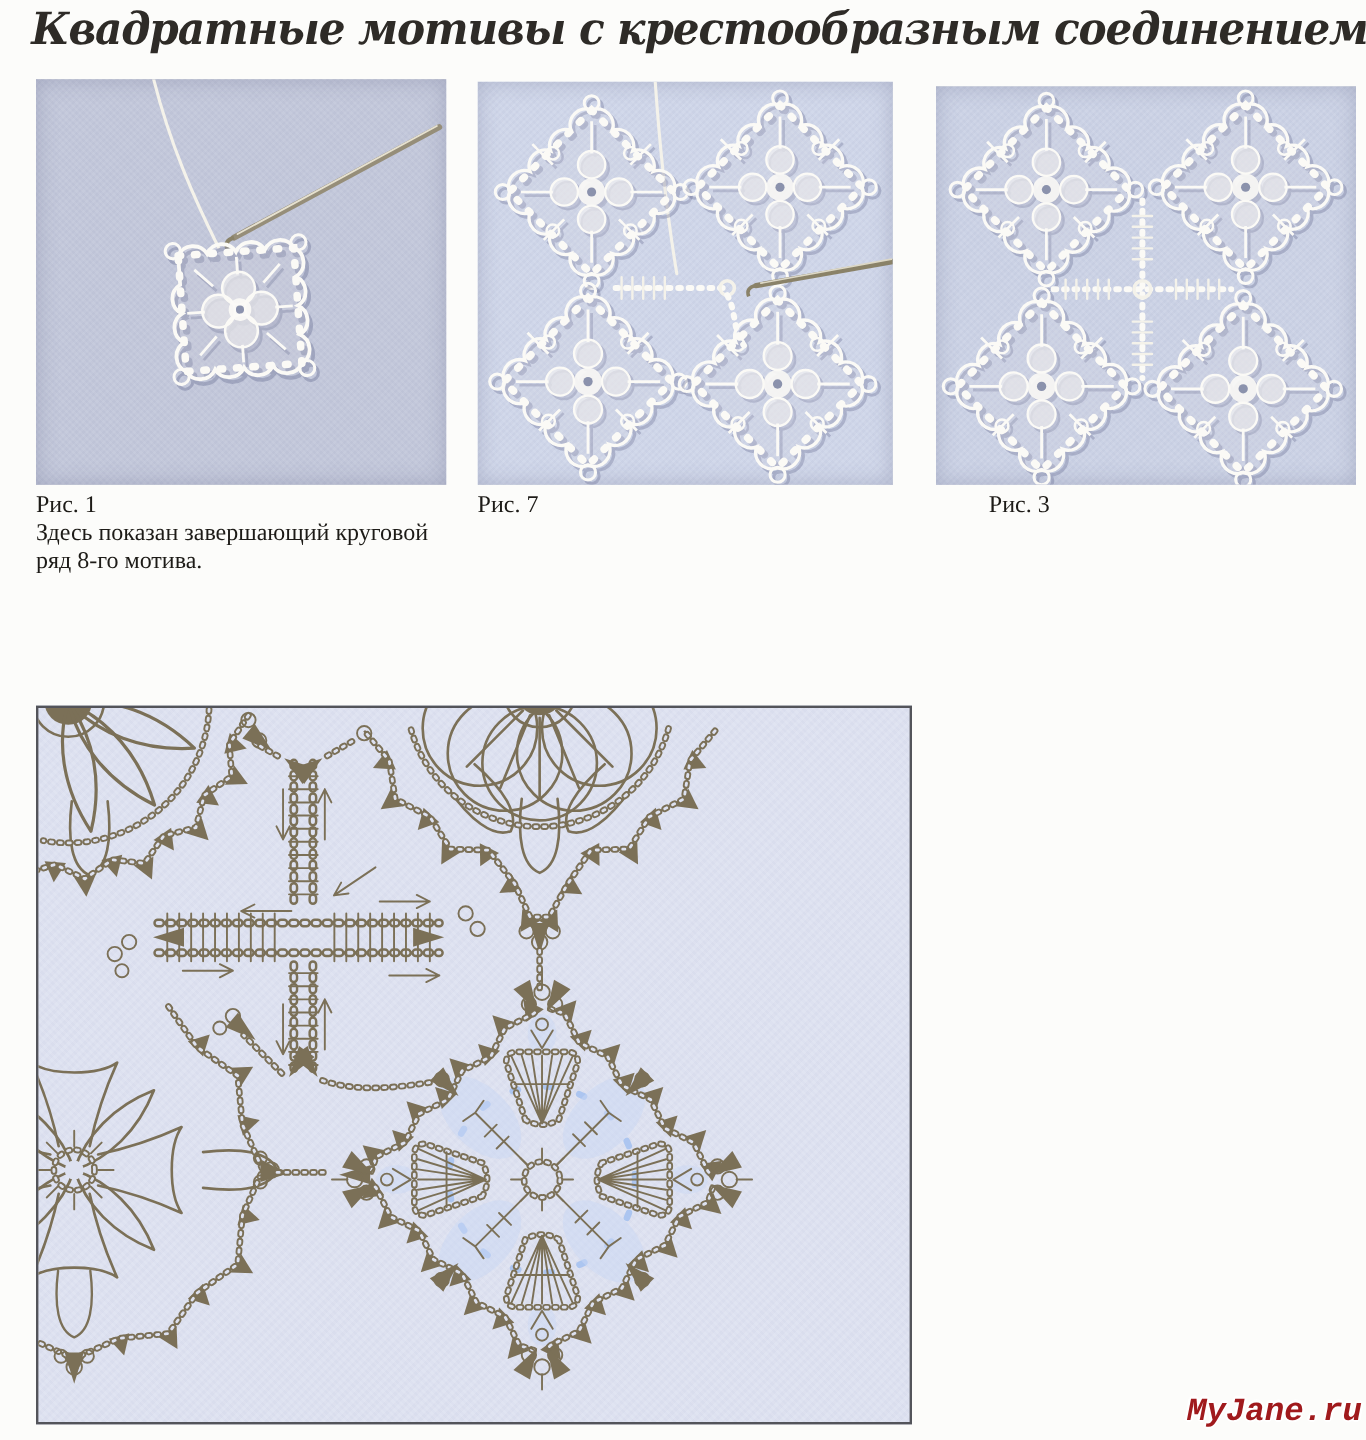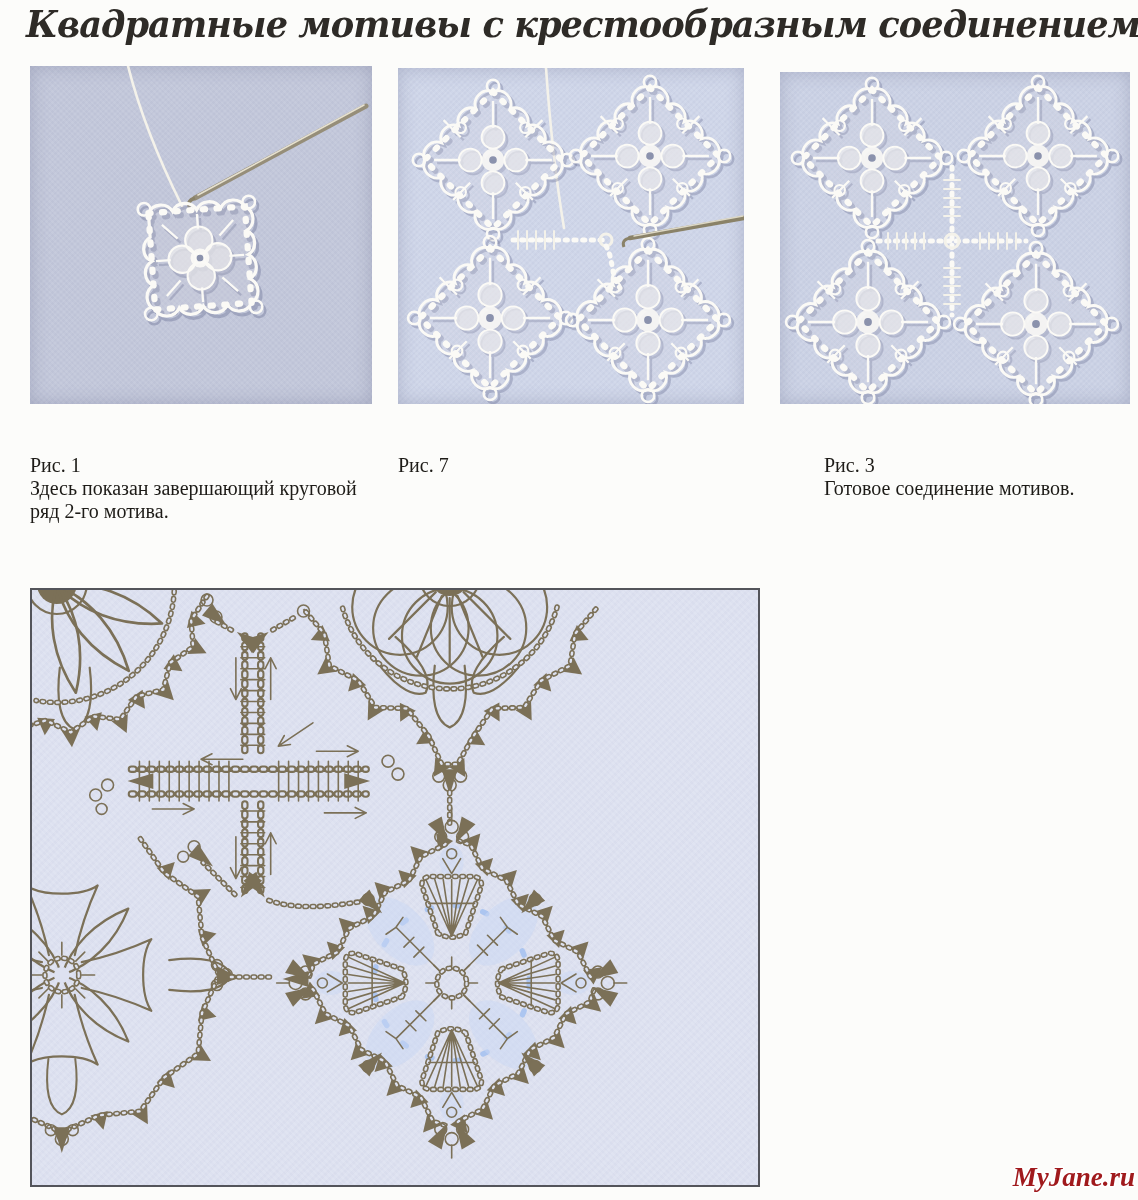--- a/index.html
+++ b/index.html
@@ -23,31 +23,31 @@
   #photo1{left:30px;top:66px;width:342px;height:338px;background-color:#c2c7da;}
   #photo2{left:398px;top:68px;width:346px;height:336px;background-color:#cfd6e9;}
   #photo3{left:780px;top:72px;width:350px;height:332px;background-color:#cbd2e5;}
   .photo svg{display:block;}
   .caption{
     position:absolute;font-size:20px;line-height:23px;color:#1d1b17;
   }
   #cap1{left:30px;top:410px;width:356px;}
   #cap2{left:398px;top:410px;width:360px;}
   #cap3{left:824px;top:410px;width:352px;}
-  .cap-label{display:block;margin-top:44px;}
+  .cap-label{display:block;}
   .diagram{
     position:absolute;left:30px;top:588px;width:726px;height:595px;
     background-color:#dde1f0;border:2px solid #53545a;
     background-image:
       repeating-linear-gradient(45deg, rgba(255,255,255,.10) 0 2px, rgba(0,0,0,0) 2px 4px),
       repeating-linear-gradient(-45deg, rgba(150,155,190,.05) 0 3px, rgba(0,0,0,0) 3px 6px);
   }
   .watermark{
     position:absolute;right:3px;top:1162px;
-    font-family:Liberation Serif, serif;font-weight:bold;font-style:italic;
+    font-family:Liberation Mono, monospace;font-weight:bold;font-style:italic;
     font-size:27px;color:#a01a1d;letter-spacing:0;
     text-shadow:-1px -1px 0 #fff,1px -1px 0 #fff,-1px 1px 0 #fff,1px 1px 0 #fff,
       -2px 0 0 #fff,2px 0 0 #fff,0 -2px 0 #fff,0 2px 0 #fff;
   }
   
   .ln{stroke:#7b7057;stroke-width:2.2;fill:none;stroke-linejoin:round;stroke-linecap:round;}
   .lnthin{stroke-width:1.6;}
   .fo{fill:#7b7057;stroke:none;}
   .ch{stroke:#7b7057;stroke-width:7.5;stroke-dasharray:2.4 7;stroke-linecap:round;fill:none;}
   .chh{stroke:#dde1f0;stroke-width:3.4;stroke-dasharray:2.4 7;stroke-linecap:round;fill:none;}
@@ -170,28 +170,27 @@
                M164,196 H180 M164,205 H180 M164,214 H180 M164,223 H180 M164,232 H180" class="wln" stroke-width="2"></path>
       <path d="M108,161 V177 M117,161 V177 M126,161 V177 M135,161 V177 M144,161 V177
                M200,161 V177 M209,161 V177 M218,161 V177 M227,161 V177 M236,161 V177" class="wln" stroke-width="2"></path>
       <circle cx="172" cy="169" r="7" class="wln" stroke-width="3"></circle>
     </g>
   </svg>
 </div>
 
 <div class="caption" id="cap1">
   <span class="cap-label">Рис. 1</span>
-  <span>Здесь показан завершающий круговой ряд 2-го мотива.</span>
+  <span>Здесь показан завершающий круговой ряд 8-го мотива.</span>
 </div>
 <div class="caption" id="cap2">
   <span class="cap-label">Рис. 7</span>
 </div>
 <div class="caption" id="cap3">
   <span class="cap-label">Рис. 3</span>
-  <span>Готовое соединение мотивов.</span>
 </div>
 
 <div class="diagram">
 <svg width="726" height="595" viewBox="0 0 730 598">
   <defs>
     <marker id="tri" markerWidth="12" markerHeight="12" refX="6" refY="9.5" orient="auto">
       <path d="M1.5,10.5 L10.5,10.5 L6,2 Z" fill="#7b7057"></path>
     </marker>
     <path id="tear" d="M0,0 C-13,26 -14,58 0,90 C14,58 13,26 0,0"></path>
     <path id="bell" d="M-15,-4 C-19,28 -15,52 0,58 C15,52 19,28 15,-4"></path>

